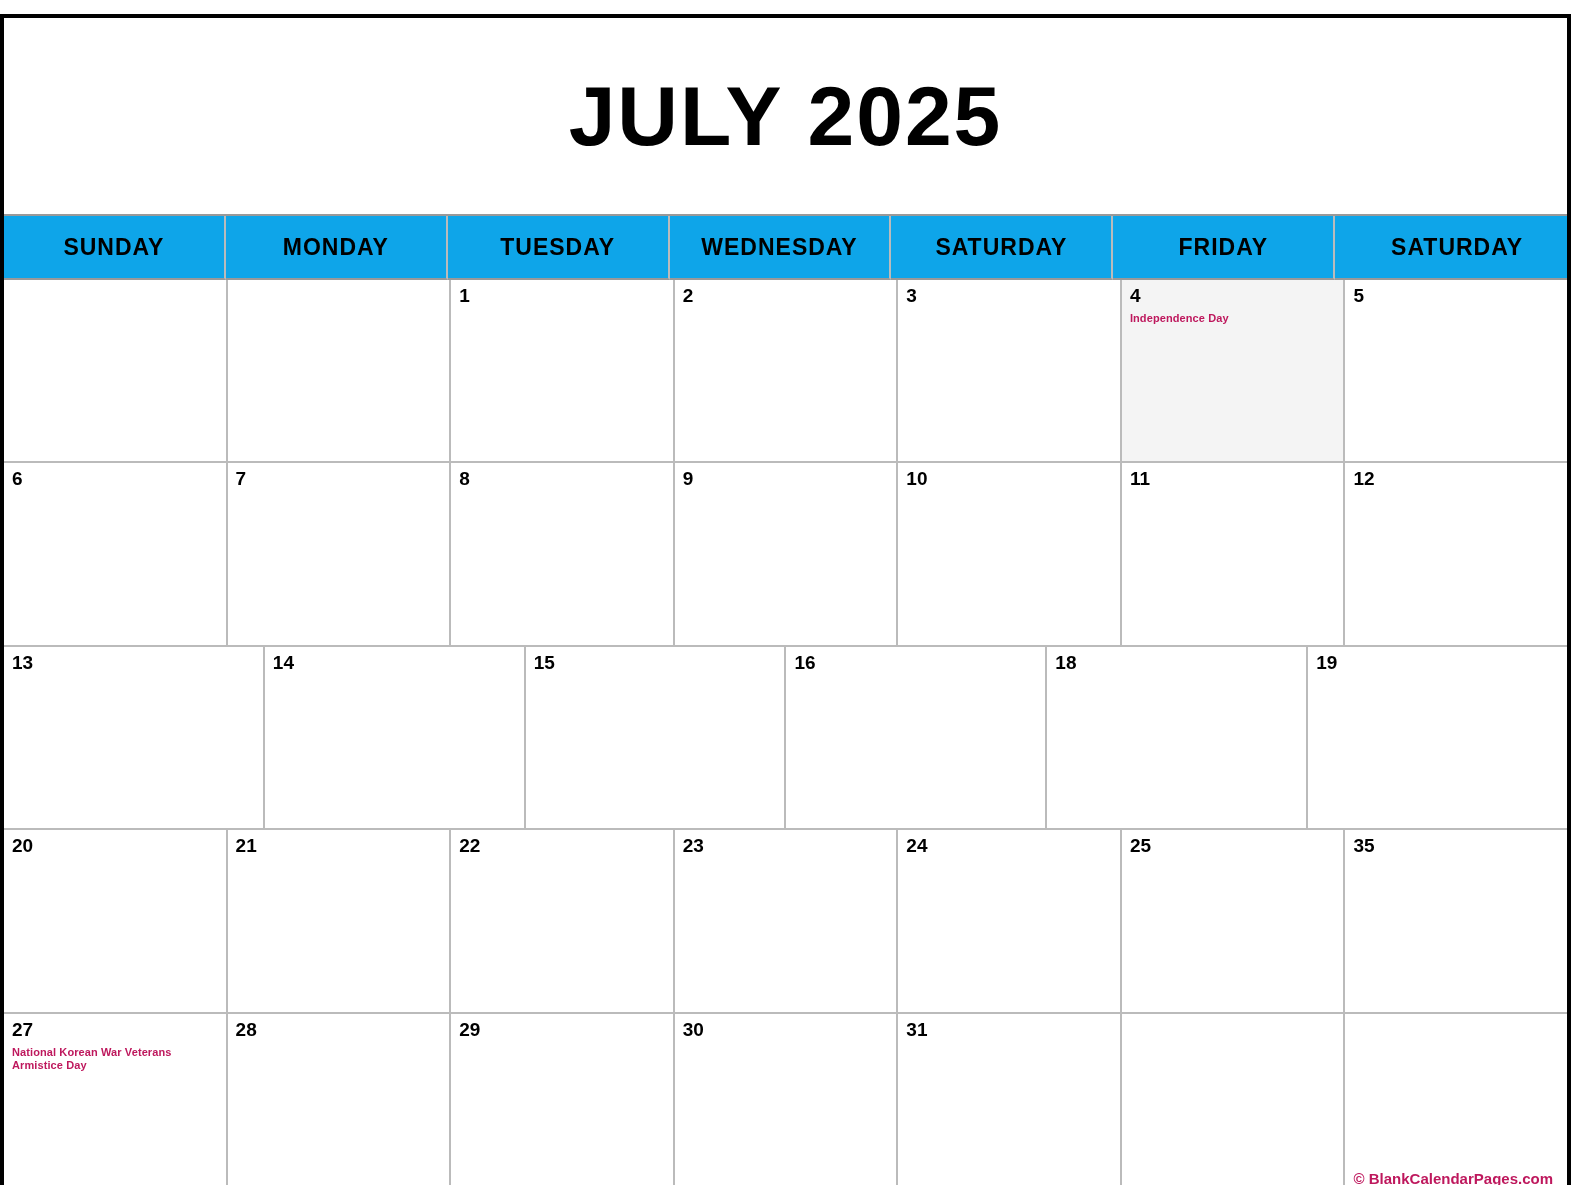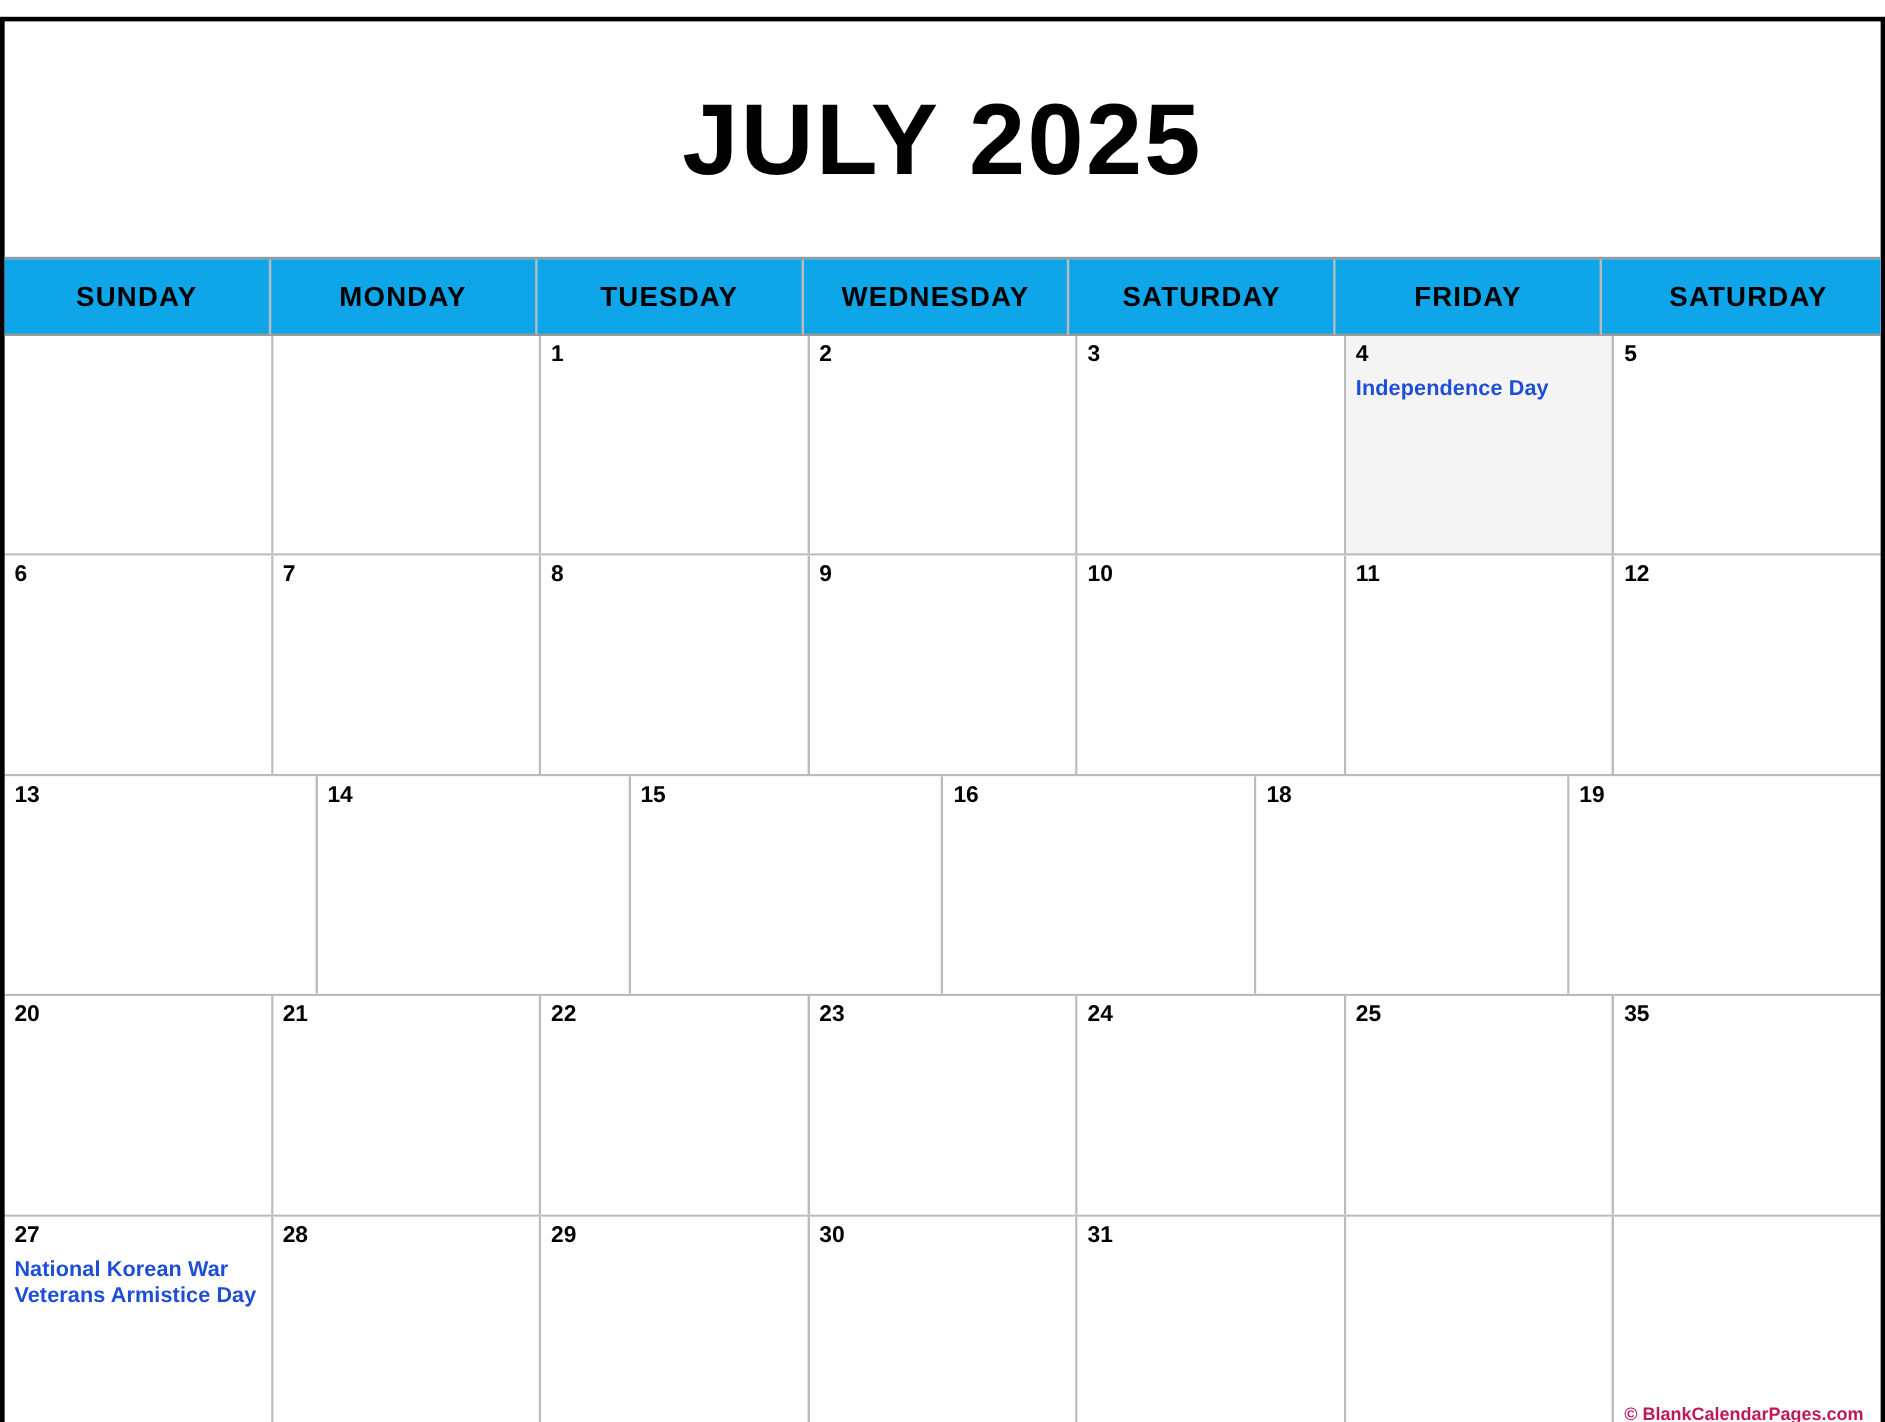--- a/index.html
+++ b/index.html
@@ -98,23 +98,23 @@
     background: #ffffff;
   }
   .day-num {
     font-size: 19px;
     font-weight: bold;
     color: #000000;
     line-height: 1.1;
   }
   .day-event {
     margin-top: 5px;
-    font-size: 18px;
-    font-weight: bold;
-    color: #1d4ed8;
+    font-size: 11px;
+    font-weight: bold;
+    color: #be185d;
     line-height: 1.25;
     letter-spacing: 0.1px;
   }
   .footer-credit {
     position: absolute;
     right: 14px;
     bottom: 8px;
     font-size: 15px;
     font-weight: bold;
     color: #be185d;

